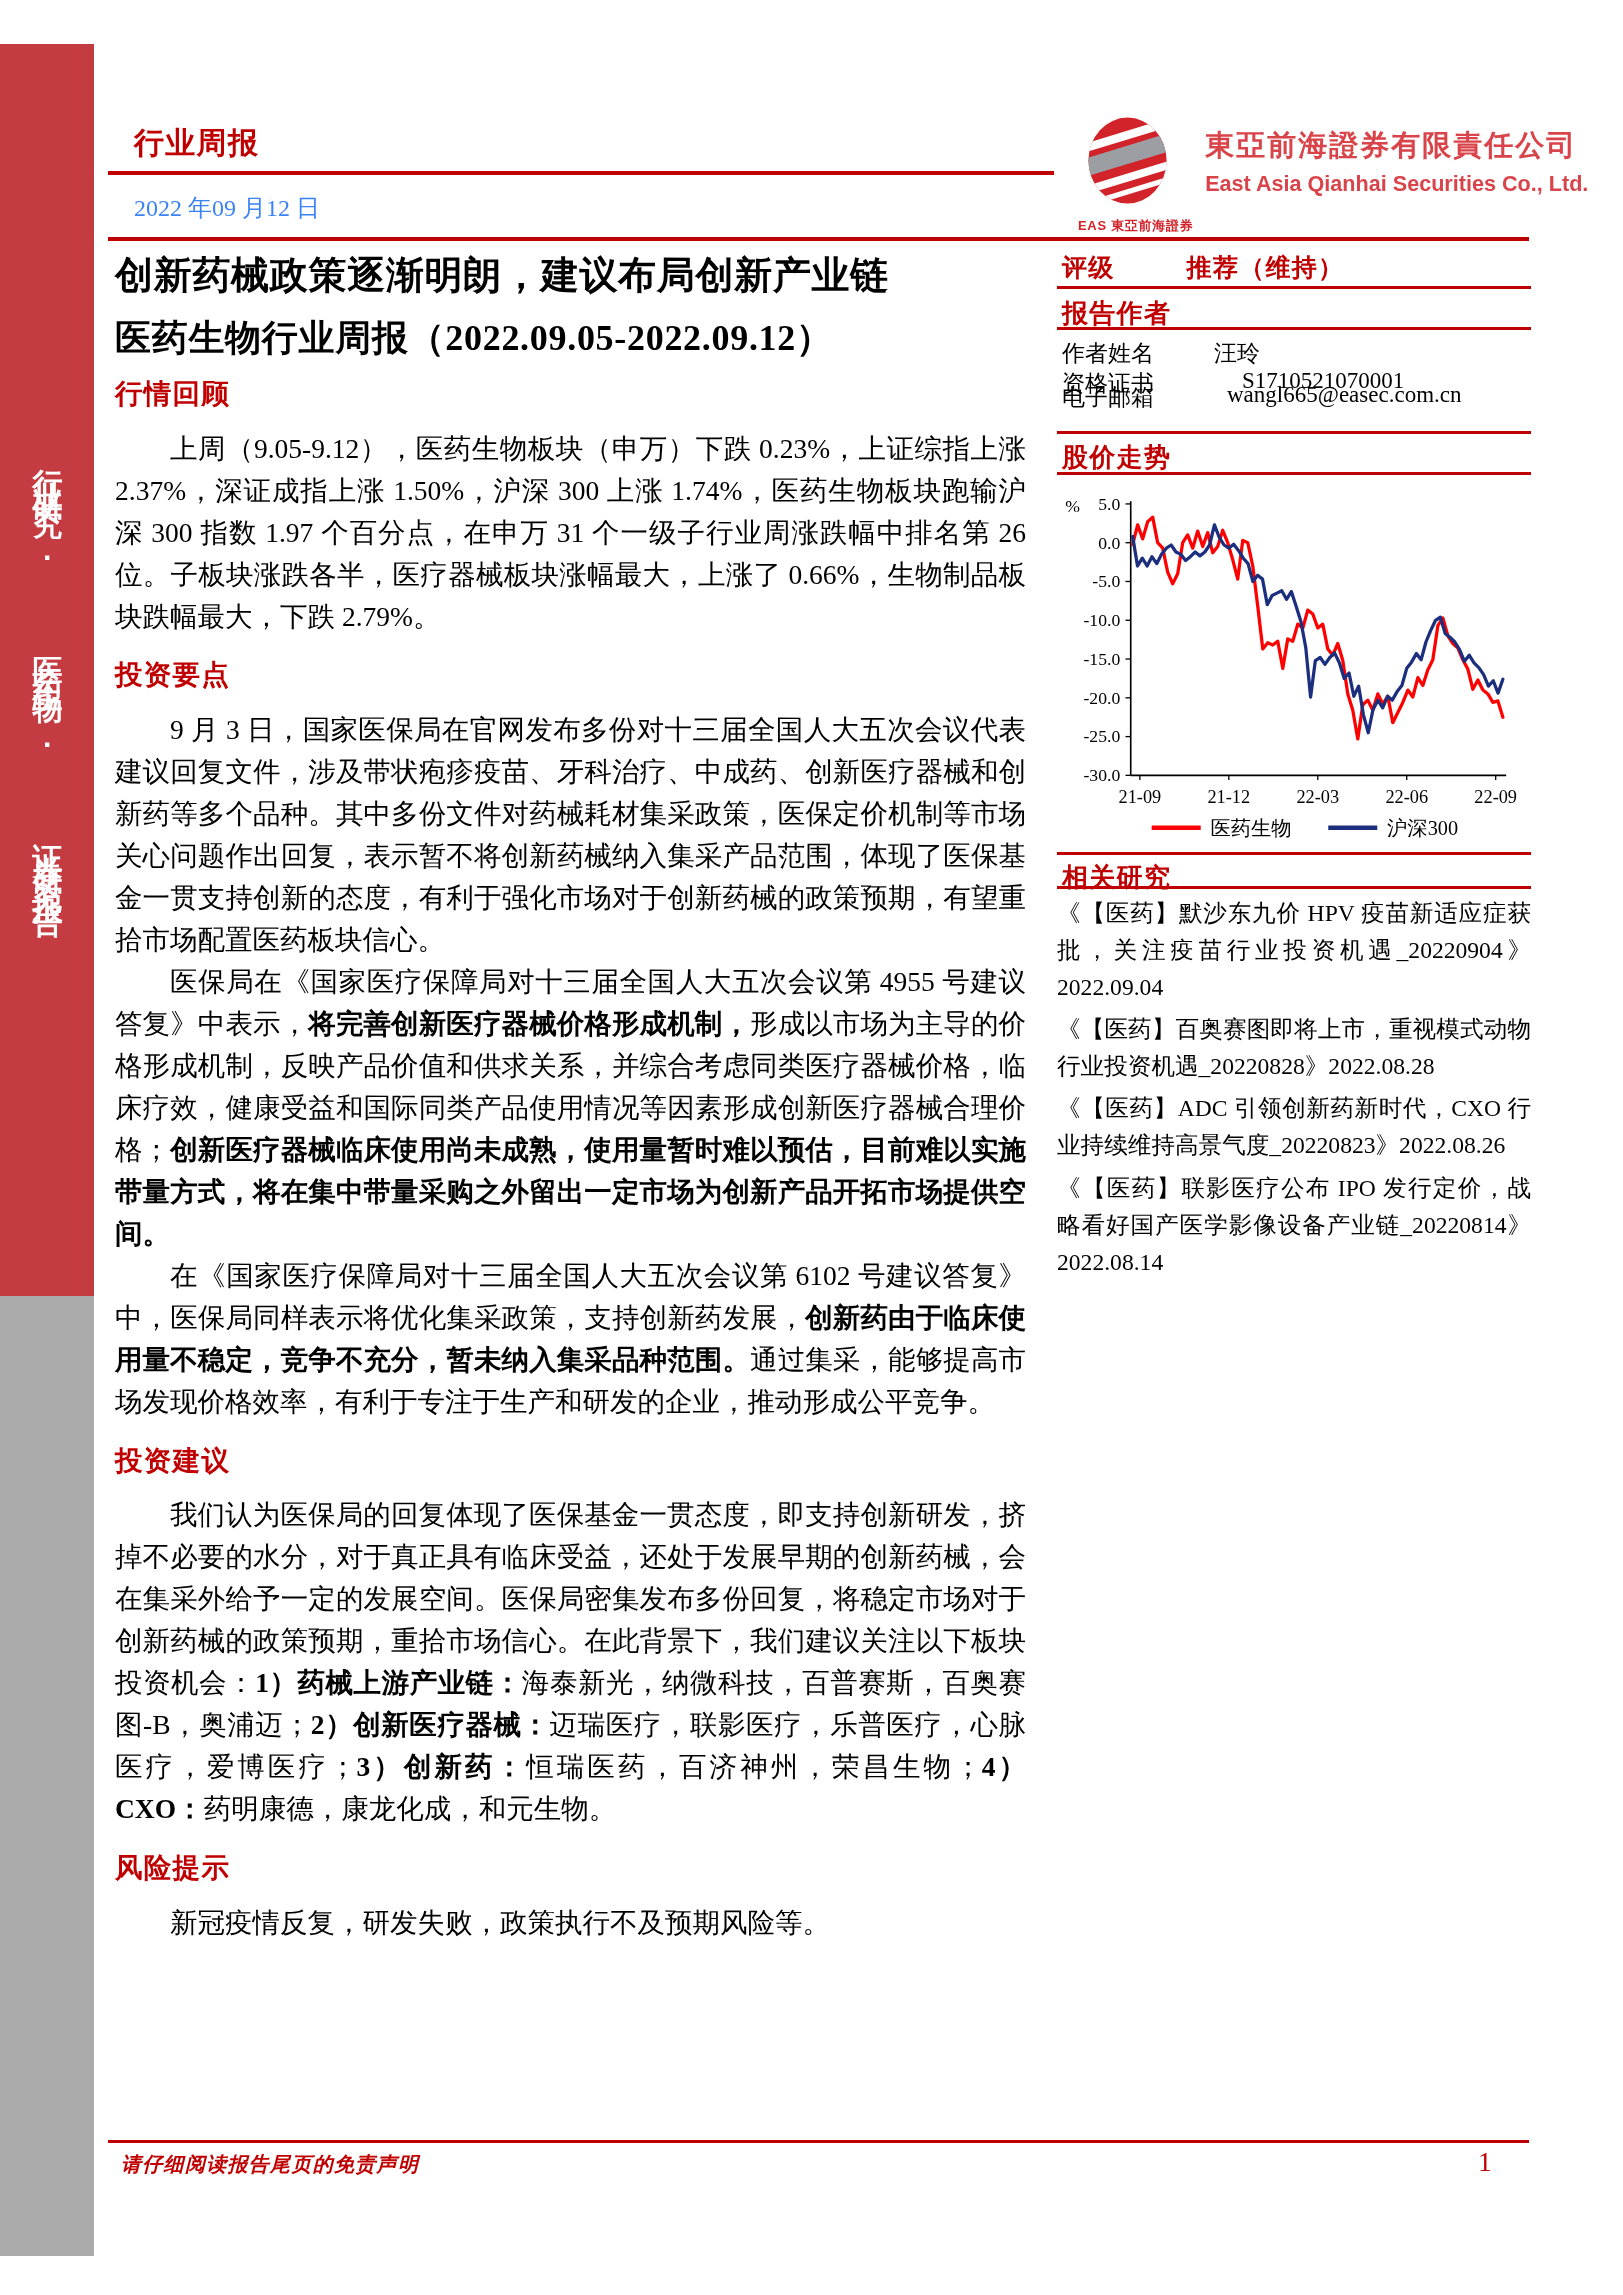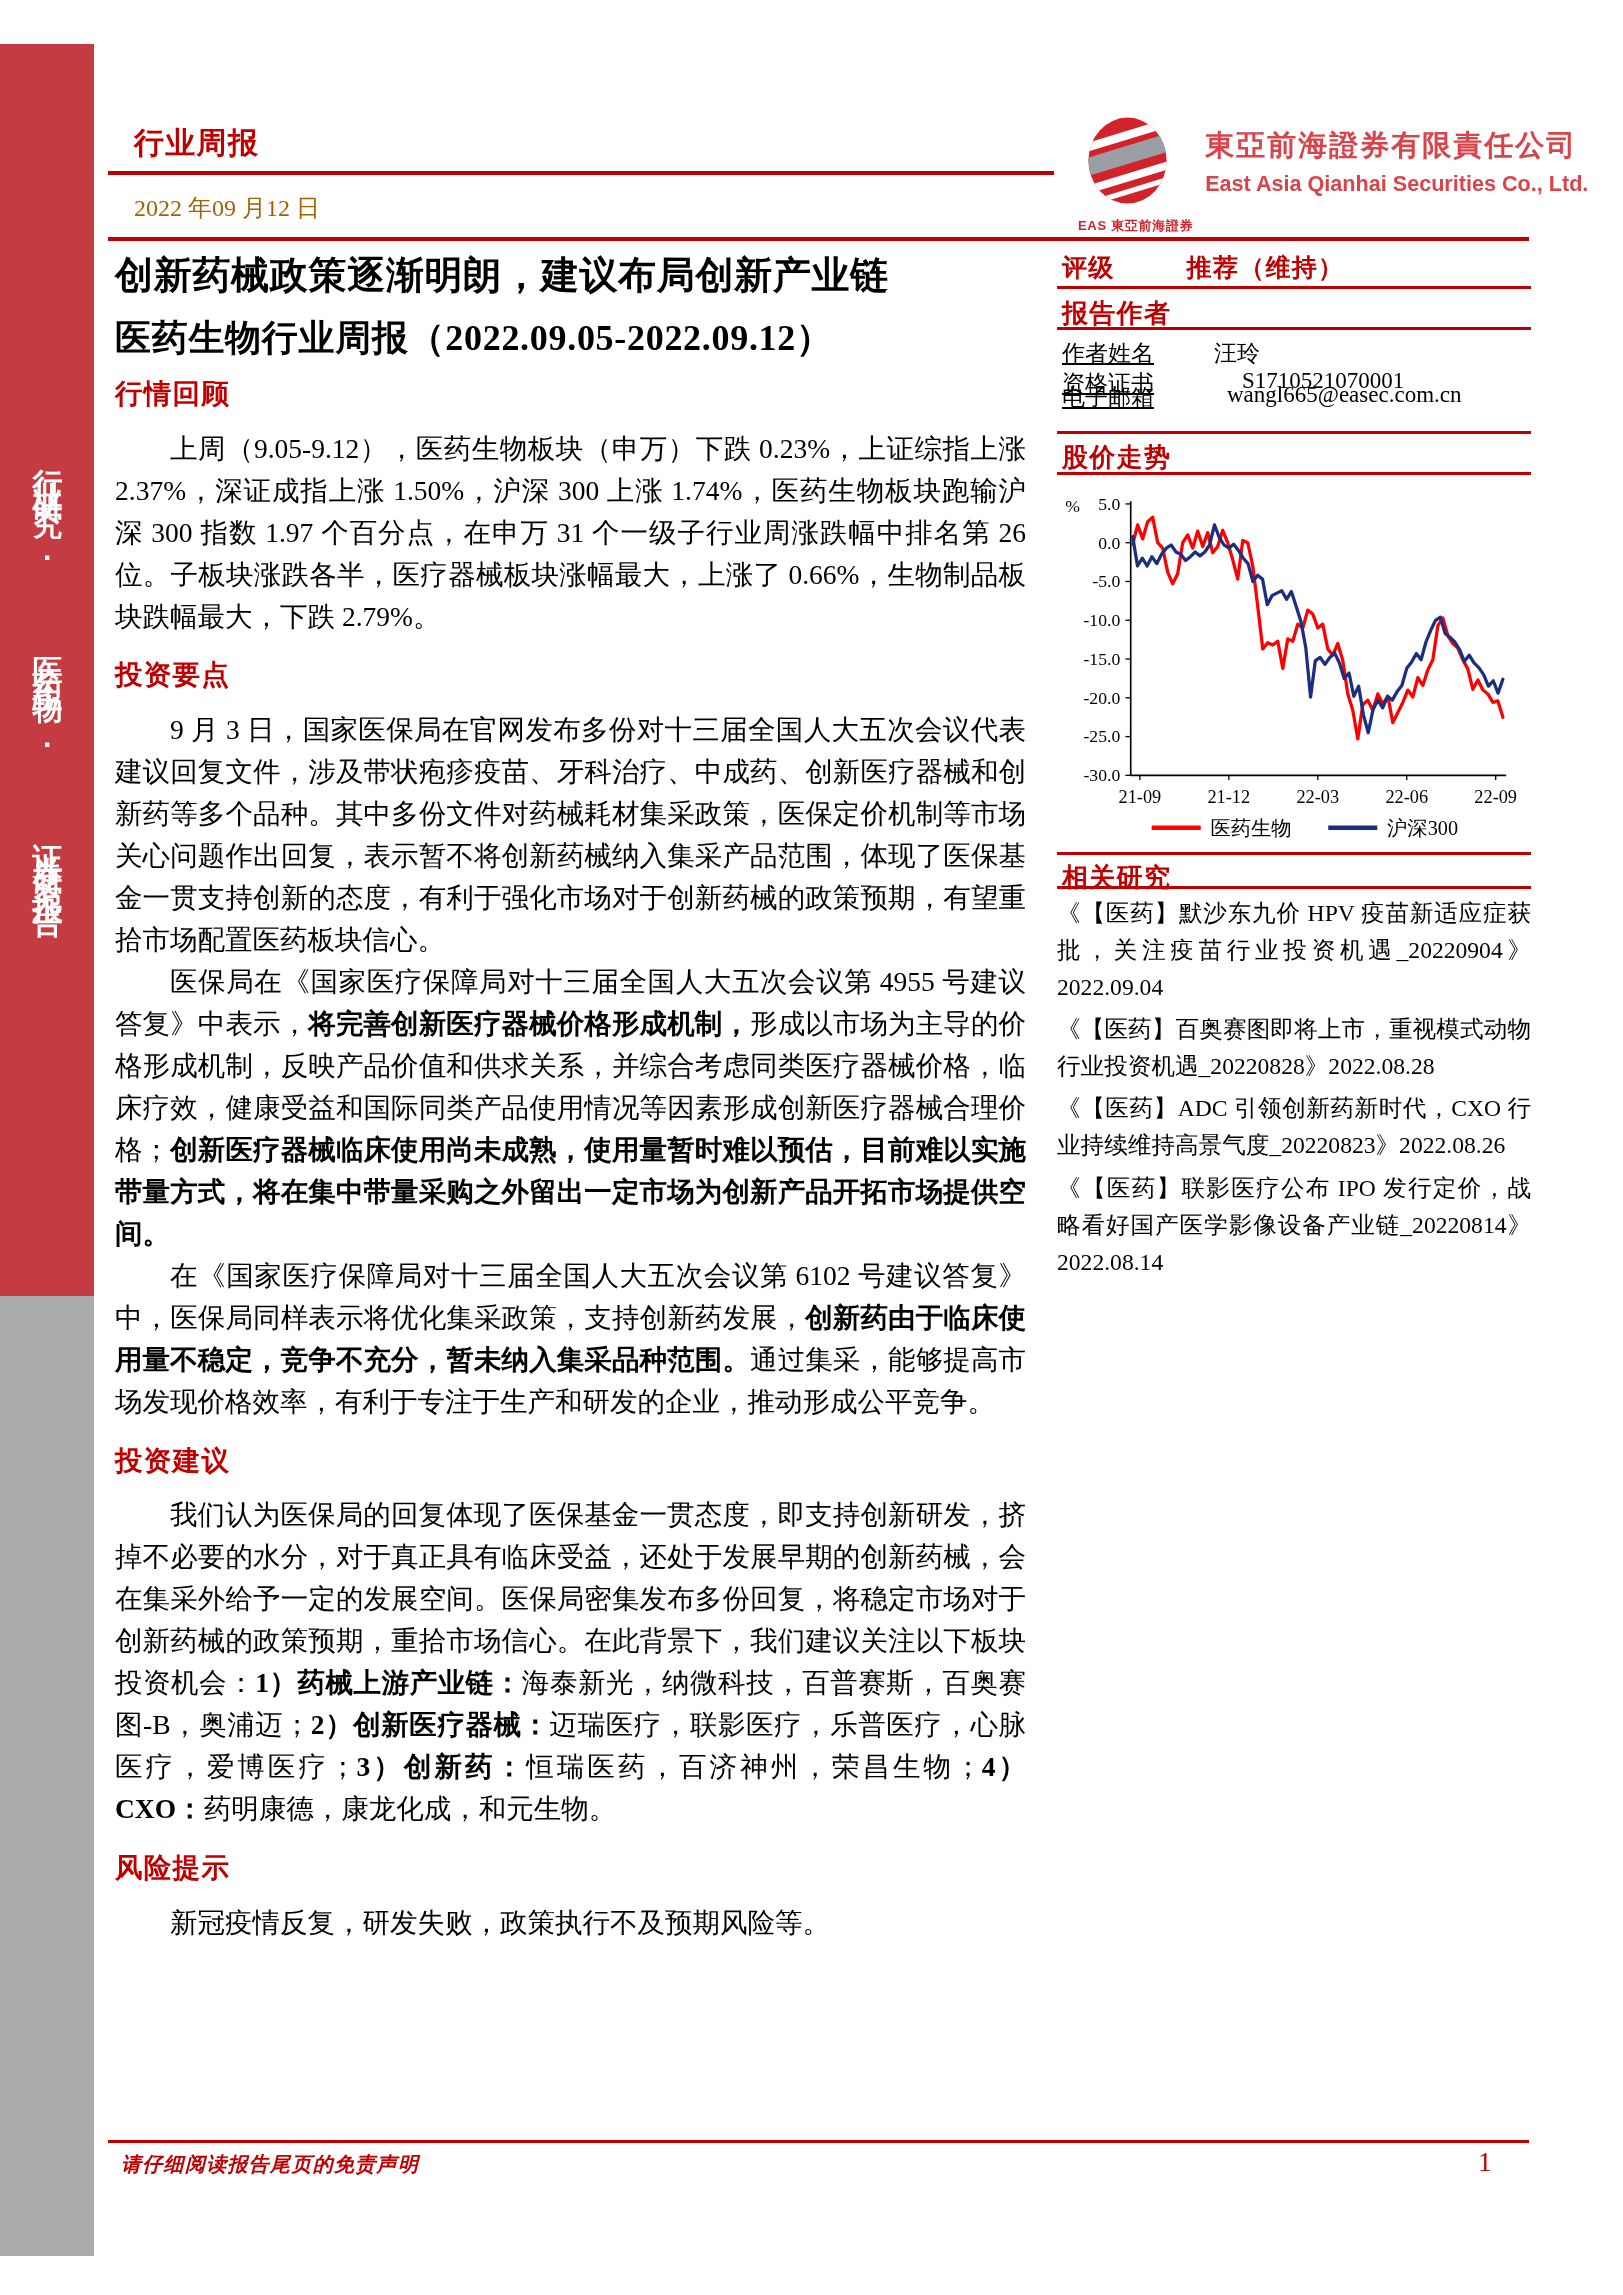--- a/index.html
+++ b/index.html
@@ -12,21 +12,21 @@
   .redline{position:absolute;background:#c00000;height:3.9px;}
   
   .side-red{position:absolute;left:0;top:44px;width:94px;height:1252px;background:#c43b42;
     display:flex;align-items:center;justify-content:center;}
   .side-gray{position:absolute;left:0;top:1296px;width:94px;height:960px;background:#ababab;}
   .side-text{writing-mode:vertical-rl;text-orientation:upright;color:#fff;
     font-family:"Liberation Sans","DejaVu Sans",sans-serif;
     font-weight:700;font-size:30px;letter-spacing:0.42em;}
   
   .hdr-type{font-weight:700;font-size:30px;color:#c00000;letter-spacing:1.3px;}
-  .hdr-date{font-size:24px;color:#a16207;}
+  .hdr-date{font-size:24px;color:#3b82f6;}
   .brand{display:flex;align-items:flex-start;}
   .brand-names{margin-left:11.8px;padding-top:10.5px;}
   .brand-cn{font-family:"Liberation Sans","DejaVu Sans",sans-serif;font-weight:700;
     font-size:29px;color:#d9444a;letter-spacing:2px;}
   .brand-en{font-family:"Liberation Sans","DejaVu Sans",sans-serif;font-weight:700;
     font-size:21.6px;color:#d9444a;margin-top:5.2px;}
   .logo-caption{font-family:"Liberation Sans","DejaVu Sans",sans-serif;font-weight:700;
     font-size:13px;color:#d2232a;text-align:center;margin-top:1.3px;letter-spacing:0.7px;}
   
   .title1{font-weight:700;font-size:38px;letter-spacing:0.7px;}
@@ -36,21 +36,21 @@
   .sec{font-weight:700;font-size:27.5px;color:#c00000;margin:19.6px 0 15.7px 0;letter-spacing:1.3px;}
   .sec.first{margin-top:0;}
   .main p{font-size:27.5px;line-height:42px;text-align:justify;text-indent:2em;margin:0;}
   .main p b{font-weight:700;}
   
   .r-label{font-weight:700;font-size:25px;color:#c00000;letter-spacing:1.3px;}
   .rating-row{position:absolute;left:1062px;top:251px;width:467px;display:flex;}
   .rating-row .r-val{margin-left:72px;}
   .r-head{position:absolute;left:1062px;font-weight:700;font-size:26px;color:#c00000;letter-spacing:1.3px;}
   .inforow{position:absolute;left:1062px;width:467px;display:flex;font-size:23px;}
-  .inforow .lbl{flex:0 0 152px;text-decoration:underline;}
+  .inforow .lbl{flex:0 0 152px;}
   .related-list{position:absolute;left:1057px;top:895px;width:474px;margin:0;padding:0;list-style:none;}
   .related-list li{font-size:23.6px;line-height:37px;text-align:justify;margin:0 0 5.2px 0;}
   
   .footer-note{font-weight:700;font-style:italic;font-size:20px;color:#c00000;letter-spacing:1.3px;}
   .page-num{font-size:27.5px;color:#c00000;}
   svg text{font-family:"Liberation Serif","DejaVu Serif",serif;}
 </style>
 </head>
 <body>
 

